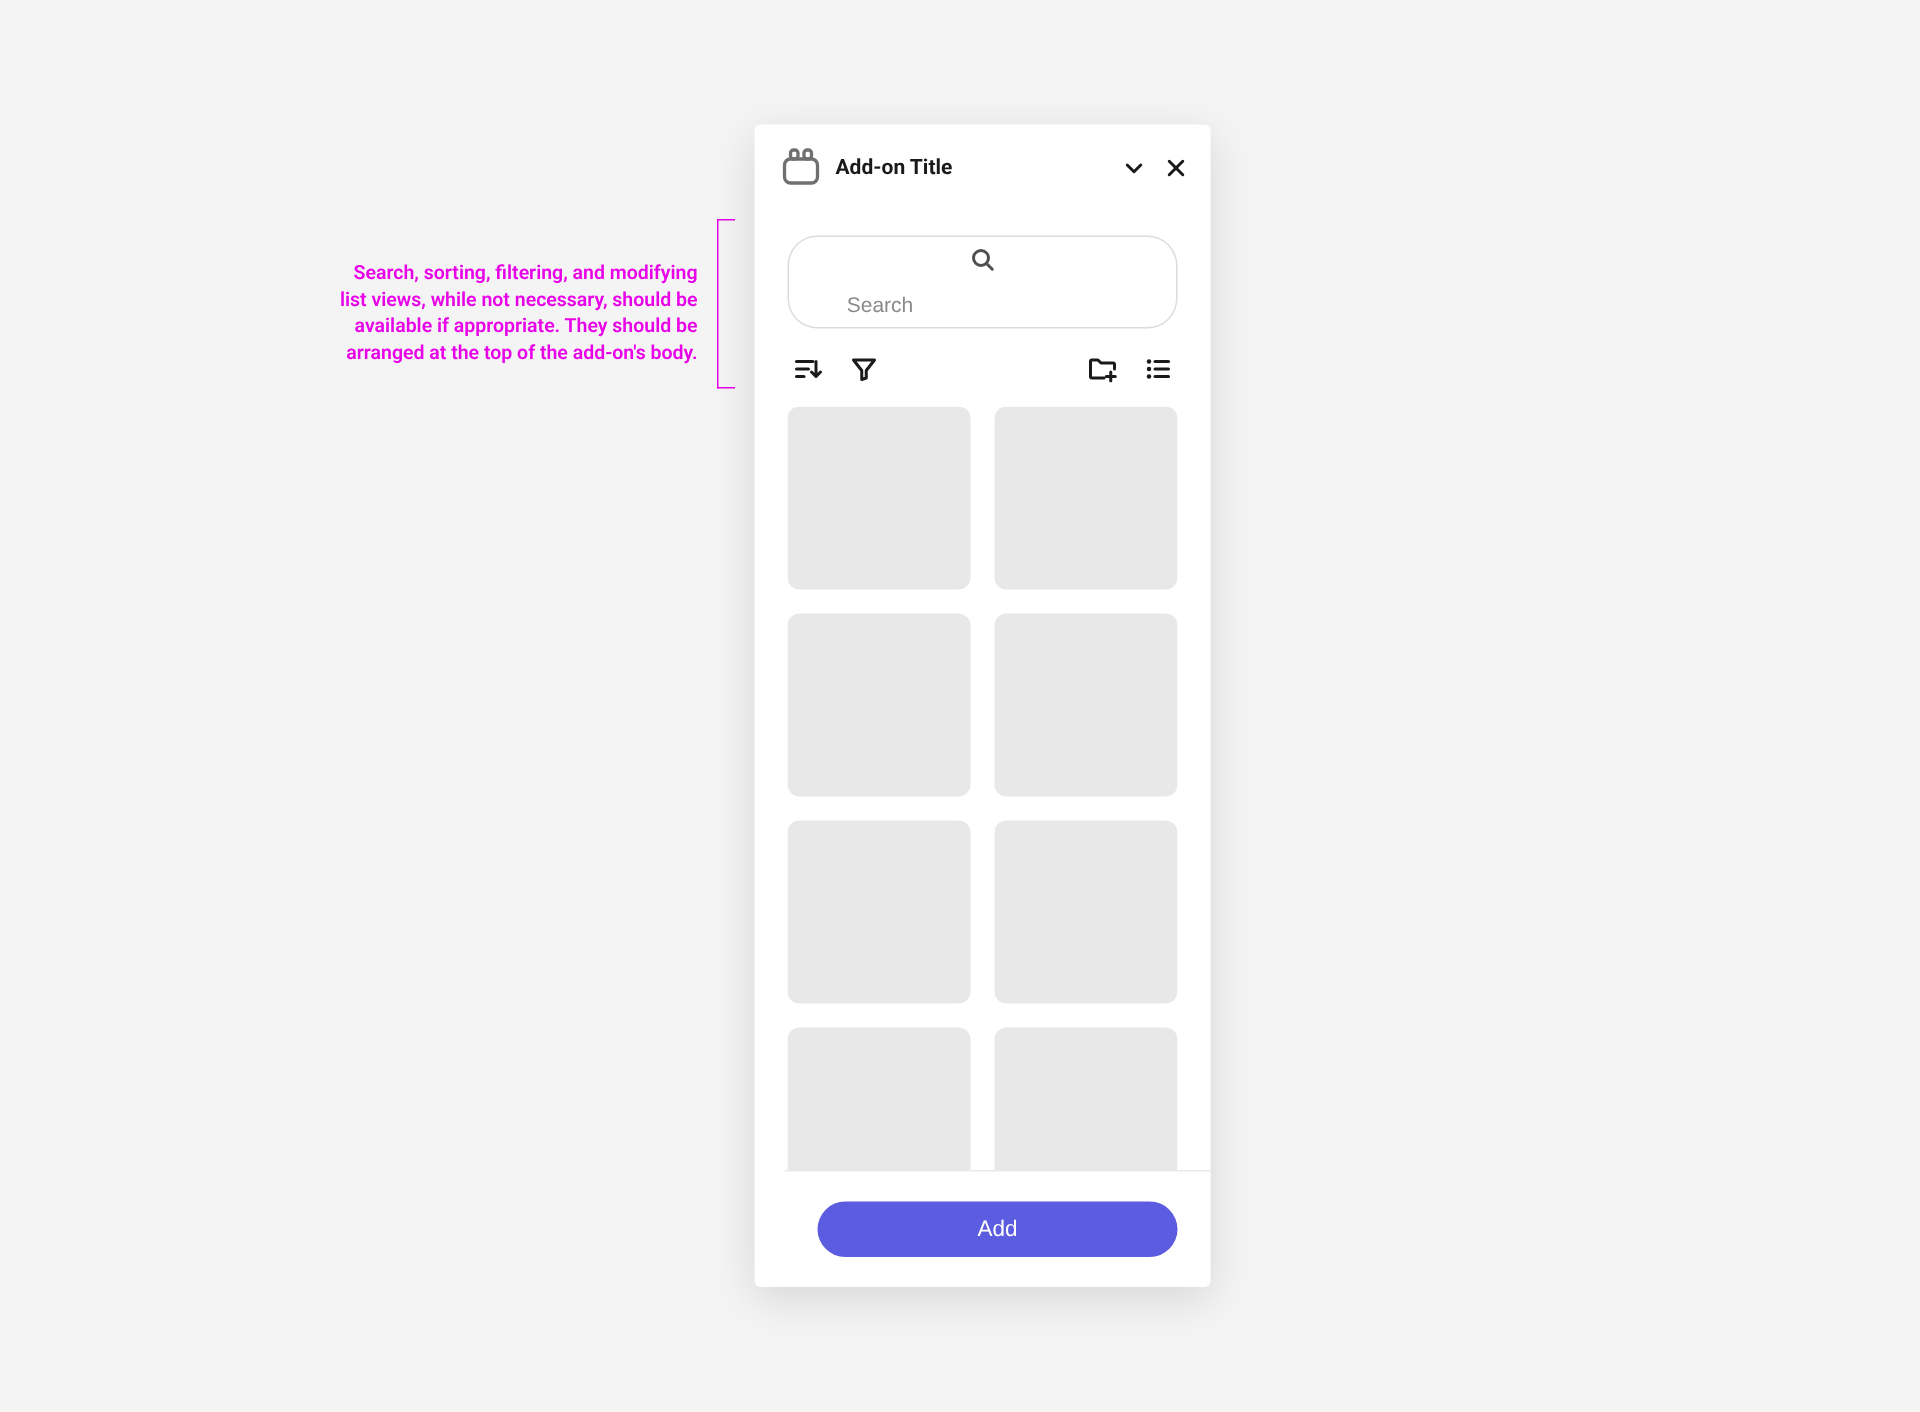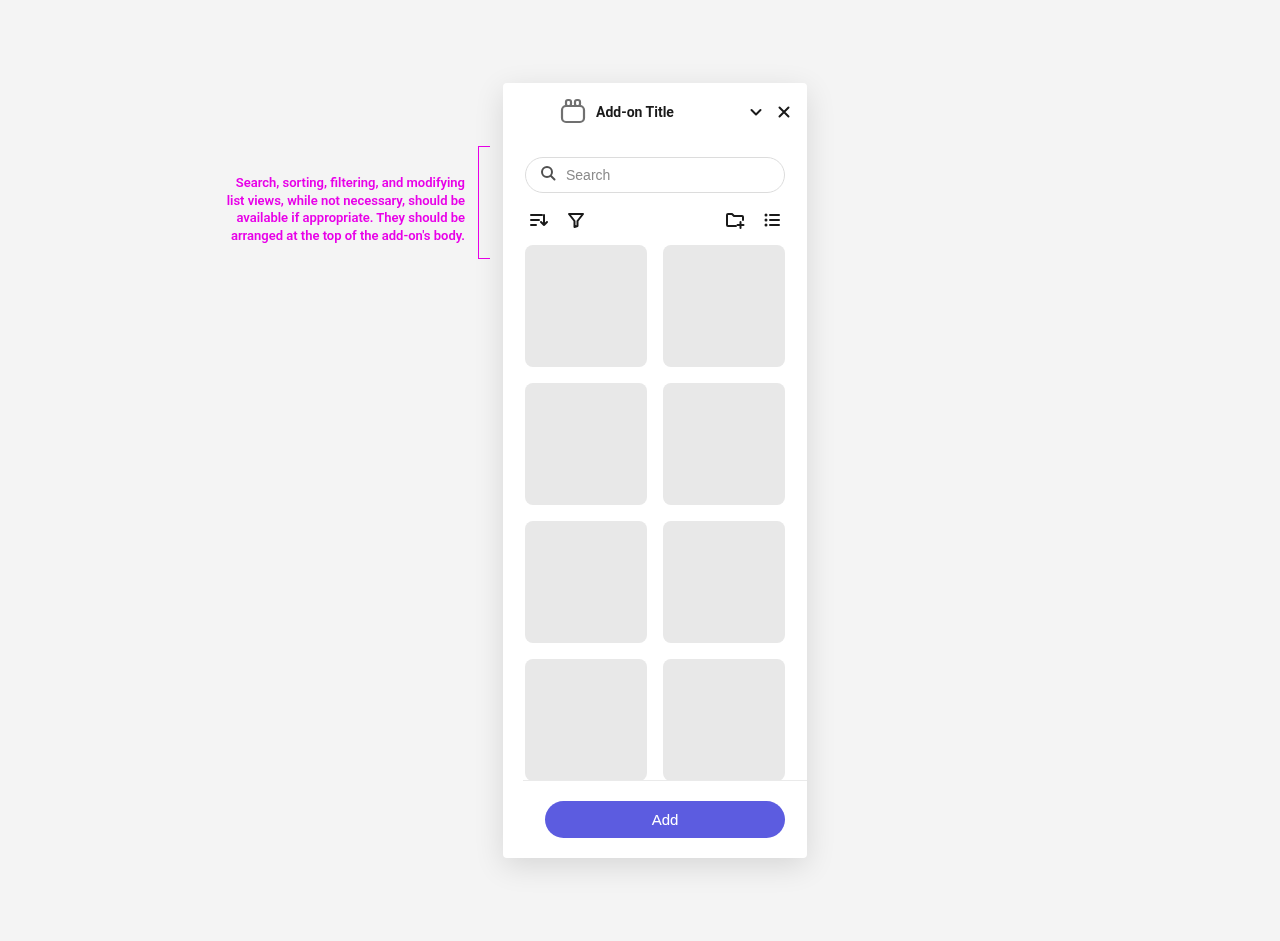--- a/index.html
+++ b/index.html
@@ -46,21 +46,20 @@
       box-shadow: 0 8px 30px rgba(0,0,0,0.12);
       display: flex;
       flex-direction: column;
       overflow: hidden;
     }
     .panel-header {
       display: flex;
       align-items: center;
       padding: 14px 16px 10px 16px;
       gap: 8px;
-      margin-left: 39px;
     }
     .addon-icon {
       width: 30px;
       height: 30px;
       flex-shrink: 0;
     }
     .panel-title {
       font-size: 14px;
       font-weight: 700;
       color: #1a1a1a;
@@ -85,20 +84,21 @@
       flex-direction: column;
     }
     .search-field {
       display: flex;
       align-items: center;
       border: 1px solid #dcdcdc;
       border-radius: 20px;
       padding: 7px 14px;
       gap: 10px;
       background: #fff;
+      flex-direction: column;
     }
     .search-input {
       border: none;
       outline: none;
       font-size: 14px;
       flex: 1;
       background: transparent;
       color: #333;
     }
     .search-input::placeholder {

